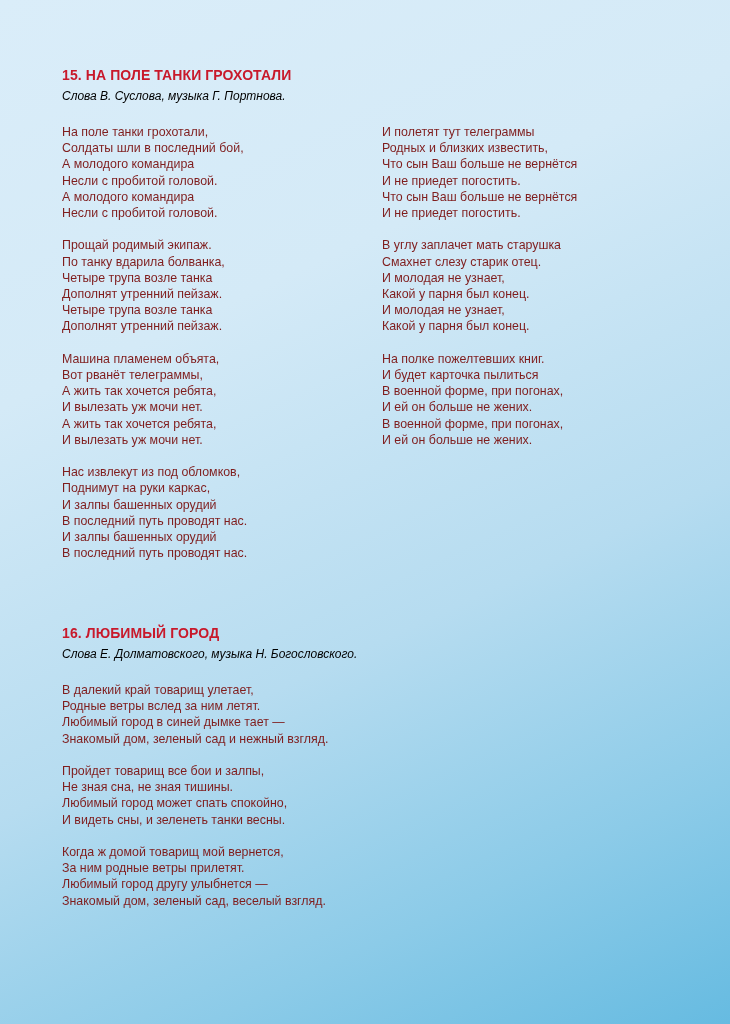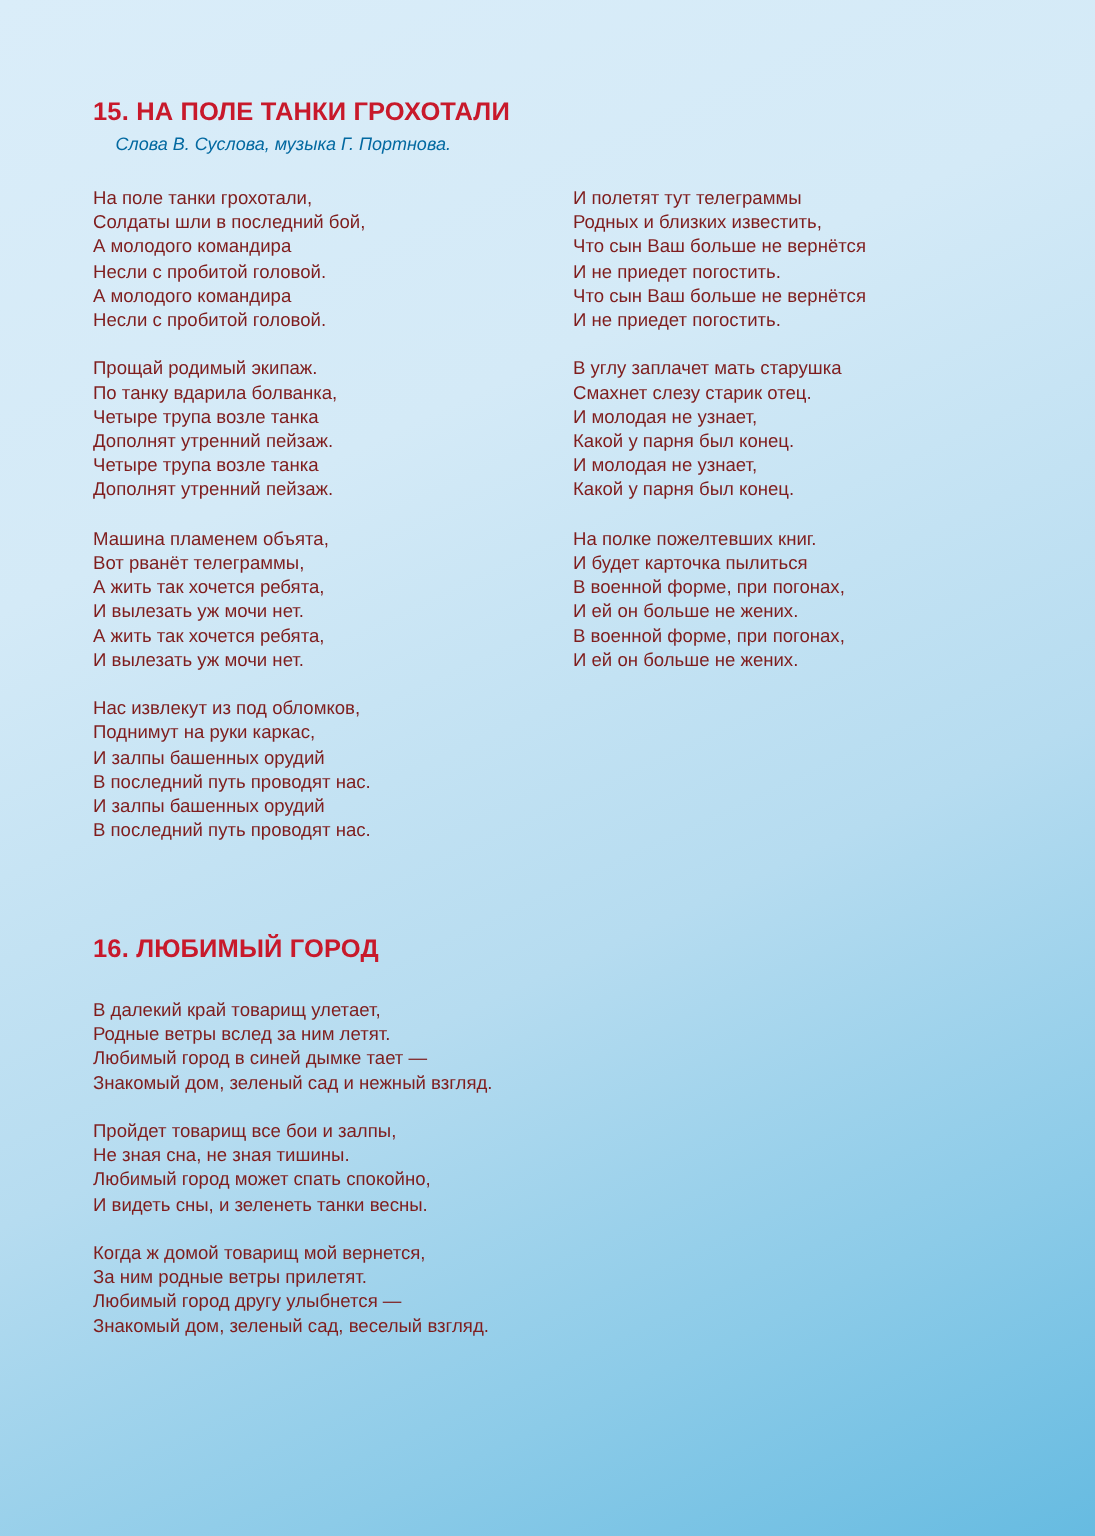--- a/index.html
+++ b/index.html
@@ -14,31 +14,31 @@
       background: linear-gradient(155deg, #daedf9 0%, #d4eaf7 30%, #b6dcf0 60%, #8ccbe8 82%, #66bbe1 100%);
       font-family: "Liberation Sans", "DejaVu Sans", sans-serif;
       color: #2a2a2a;
     }
     .song {
       position: absolute;
       left: 62px;
     }
     .song-title {
       margin: 0;
-      font-size: 17px;
+      font-size: 14px;
       font-weight: bold;
       color: #c8192b;
       letter-spacing: 0.1px;
       line-height: 24px;
     }
     .song-credits {
-      margin: 15px;
+      margin: 0;
       font-size: 12px;
       font-style: italic;
-      color: #0369a1;
+      color: #000000;
       line-height: 16px;
       margin-top: 1px;
     }
     .columns {
       display: flex;
       margin-top: 20px;
     }
     .col {
       width: 320px;
     }
@@ -121,20 +121,21 @@
         <span class="line">И ей он больше не жених.</span>
         <span class="line">В военной форме, при погонах,</span>
         <span class="line">И ей он больше не жених.</span>
       </div>
     </div>
   </div>
 </section>
 
 <section class="song" style="top:621px;">
   <h2 class="song-title">16. ЛЮБИМЫЙ ГОРОД</h2>
+  <p class="song-credits">Слова Е. Долматовского, музыка Н. Богословского.</p>
   <div class="columns">
     <div class="col" style="width:420px;">
       <div class="stanza">
         <span class="line">В далекий край товарищ улетает,</span>
         <span class="line">Родные ветры вслед за ним летят.</span>
         <span class="line">Любимый город в синей дымке тает —</span>
         <span class="line">Знакомый дом, зеленый сад и нежный взгляд.</span>
       </div>
       <div class="stanza">
         <span class="line">Пройдет товарищ все бои и залпы,</span>

